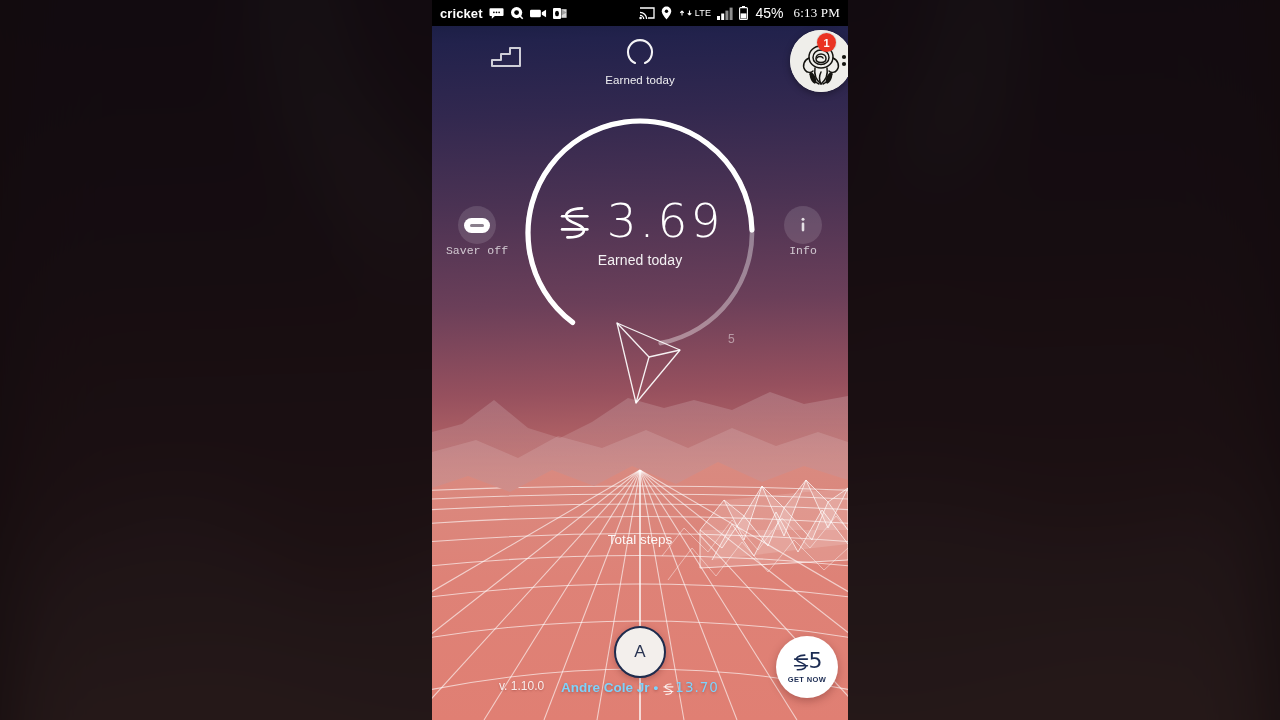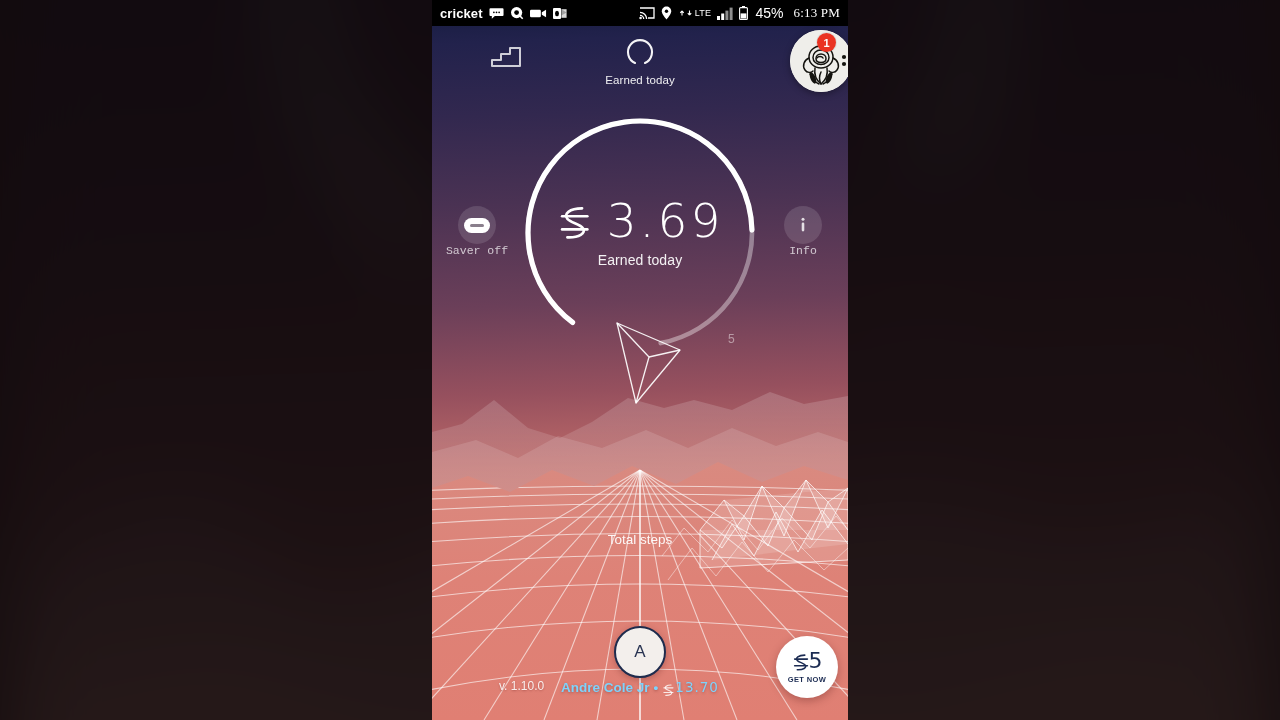--- a/index.html
+++ b/index.html
@@ -124,21 +124,21 @@
     text-shadow:0 1px 2px rgba(120,40,40,.4);
     margin-left:47px;
   }
   .userline{
     position:absolute;left:50%;bottom:25px;transform:translateX(-50%);
     color:#7dd3fc;font-size:13.5px;font-weight:bold;white-space:nowrap;
     display:flex;align-items:center;gap:4px;
     text-shadow:0 1px 3px rgba(110,40,40,.45);
   }
   .userline .bal{font-family:"DejaVu Sans",sans-serif;font-weight:400;letter-spacing:1px;
-    display:flex;align-items:center;gap:1px;}
+    display:flex;align-items:flex-start;gap:1px;}
   .avatar-btn{
     position:absolute;left:50%;bottom:42px;transform:translateX(-50%);
     width:48px;height:48px;border-radius:50%;background:#f3efec;
     border:2px solid #1e2b4d;display:flex;align-items:center;justify-content:center;
     color:#2a3553;font-size:17px;font-weight:400;
     box-shadow:0 2px 6px rgba(80,25,25,.3);
   }
   .getnow{
     position:absolute;right:10px;bottom:22px;width:62px;height:62px;border-radius:50%;
     background:#fff;display:flex;flex-direction:column;align-items:center;justify-content:center;

